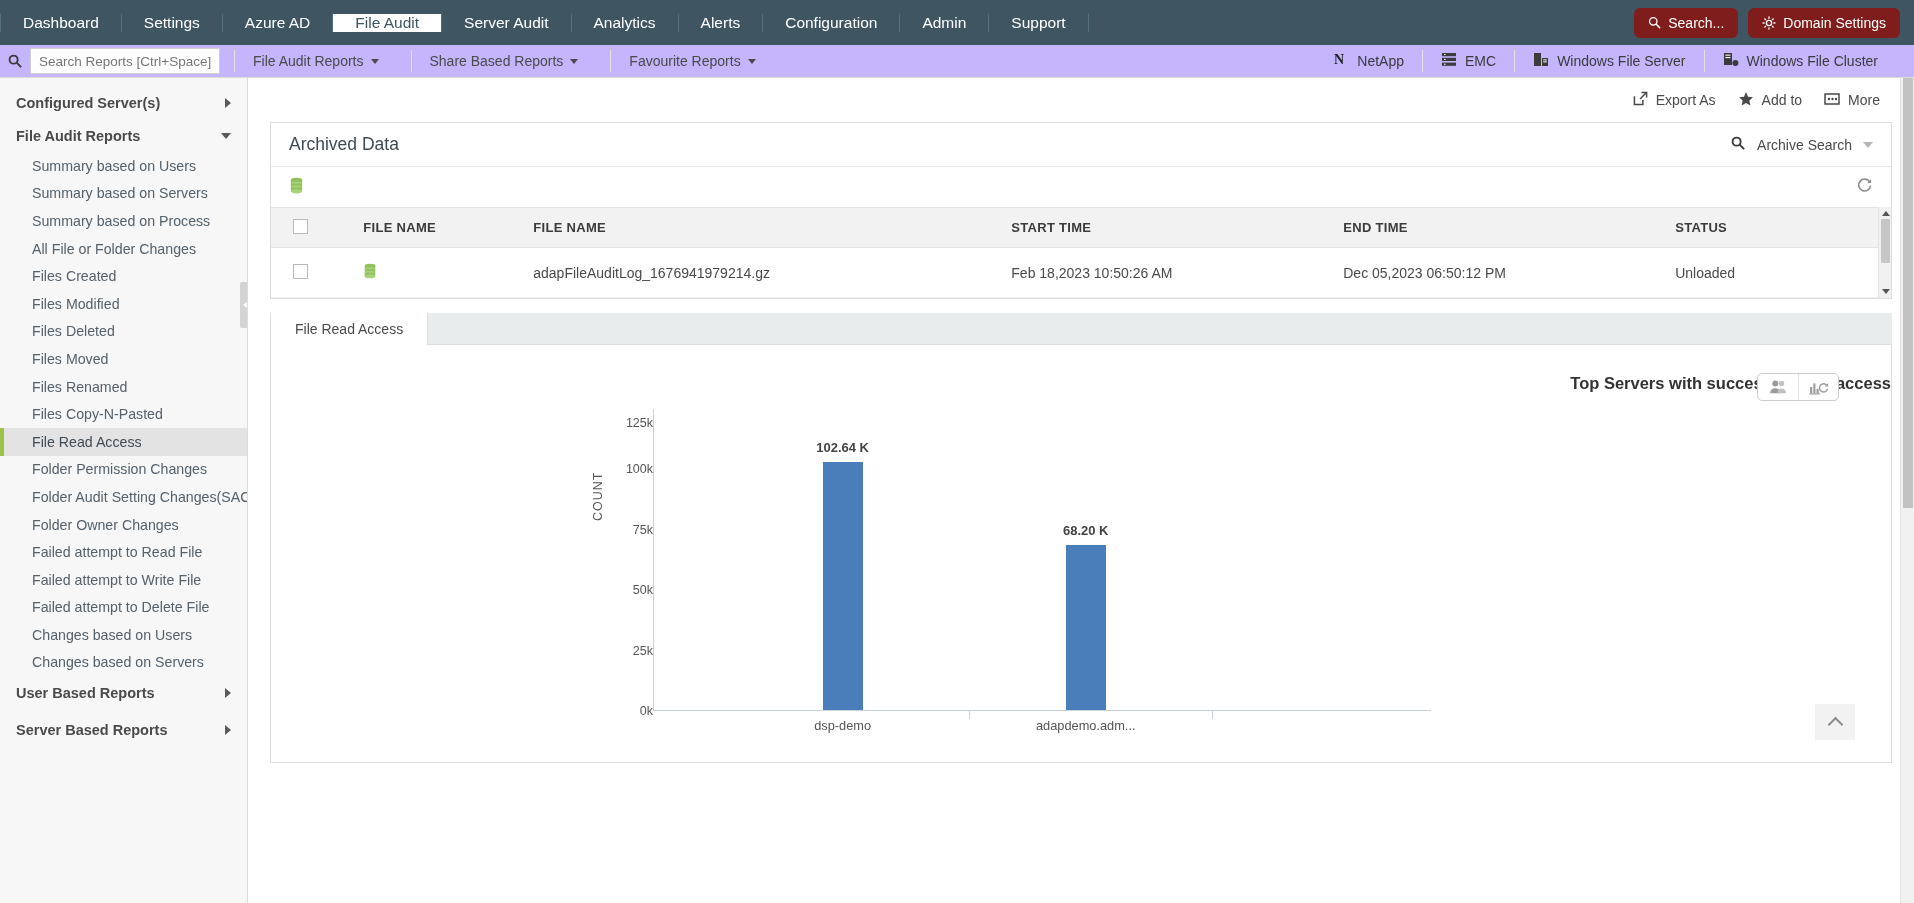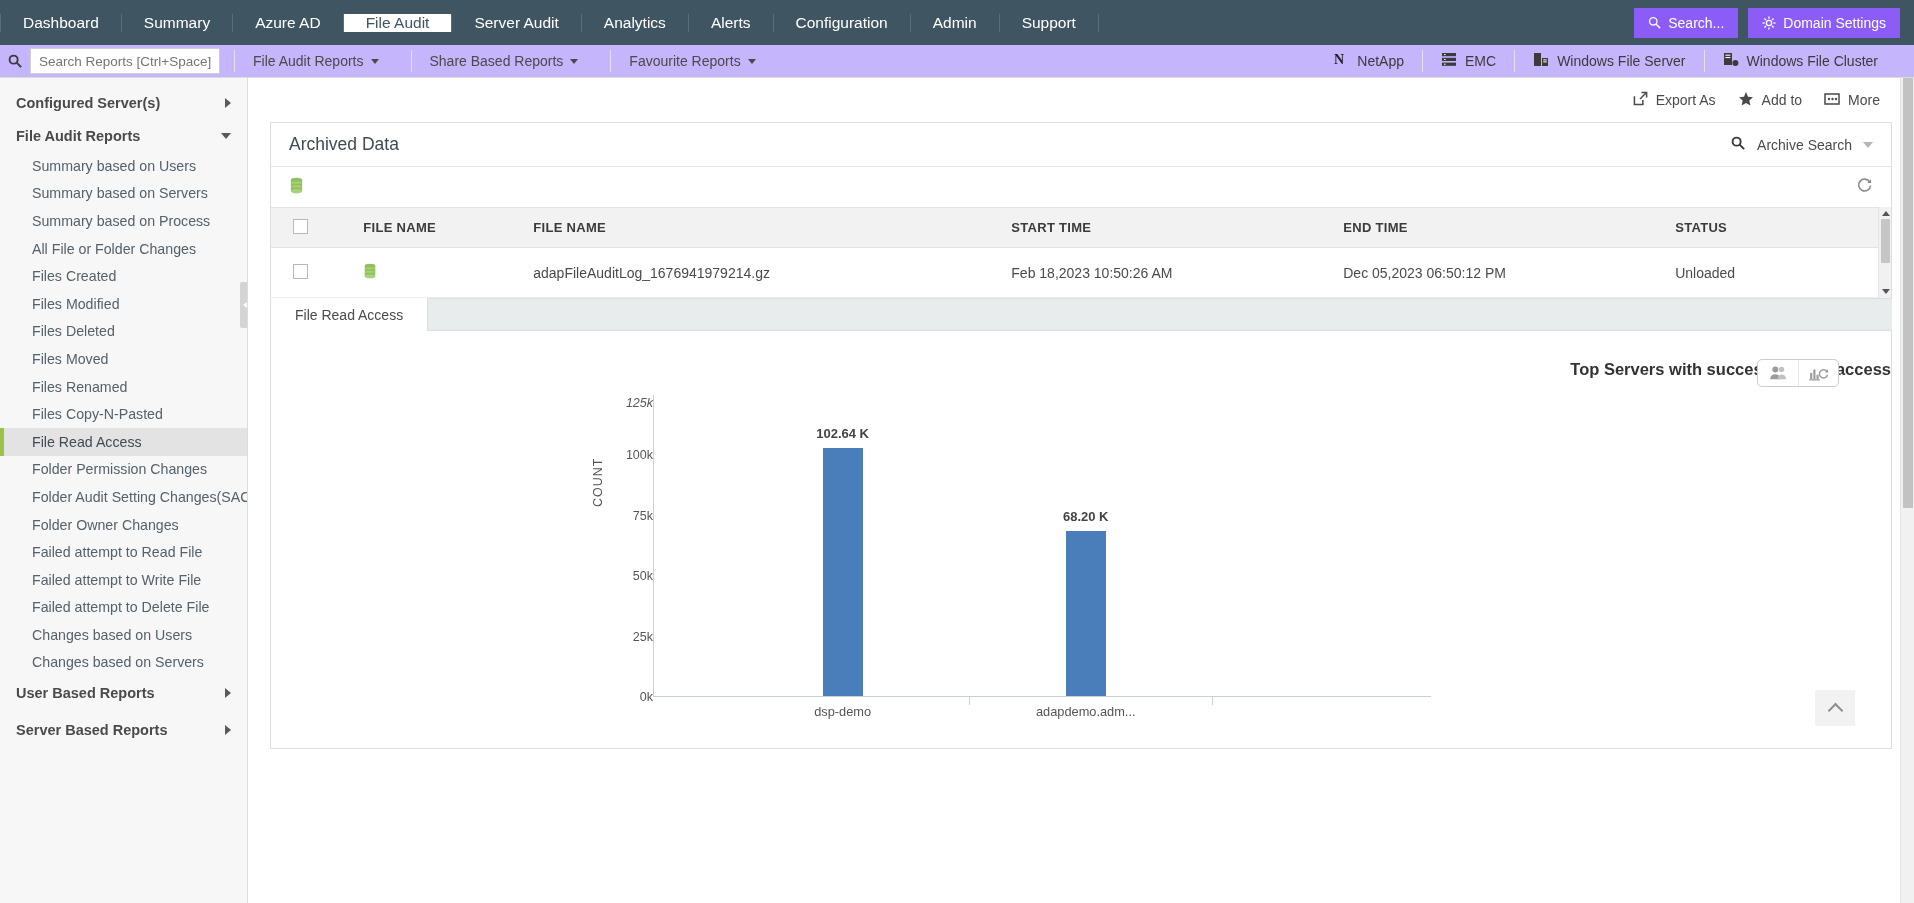--- a/index.html
+++ b/index.html
@@ -38,26 +38,27 @@
   }
   .topbar-right {
     margin-left: auto;
     display: flex;
     align-items: center;
     padding-right: 14px;
     gap: 10px;
   }
   .tb-btn {
     display: flex; align-items: center; gap: 7px;
-    background: #8b5cf6;
+    background: #7f1d1d;
     color: #ffffff;
     font-size: 14px;
     padding: 7px 14px;
     cursor: pointer;
     white-space: nowrap;
+    border-radius: 6px;
   }
   .tb-btn svg { display: block; }
 
   
   .subbar {
     height: 33px;
     background: #c4b5fd;
     border-bottom: 1px solid #dcdcdc;
     display: flex;
     align-items: center;
@@ -197,20 +198,21 @@
     display: flex; align-items: center; gap: 8px;
     font-size: 14px; color: #4a4a4a;
     cursor: pointer;
     white-space: nowrap;
     text-align: center;
   }
 
   .panel {
     border: 1px solid #dedede;
     background: #fff;
+    margin-bottom: 14px;
   }
   .panel-head {
     display: flex; align-items: center;
     padding: 0 18px;
     height: 44px;
     border-bottom: 1px solid #e6e6e6;
   }
   .panel-title {
     font-size: 17.5px;
     color: #3f4a52;
@@ -453,21 +455,21 @@
     width: 10px; height: 430px;
     background: #c2c2c2;
   }
 </style>
 </head>
 <body>
 
 <div class="topbar">
   <div class="nav-tabs" id="navTabs">
       <div class="nav-tab">Dashboard</div>
-      <div class="nav-tab">Summary</div>
+      <div class="nav-tab">Settings</div>
       <div class="nav-tab">Azure AD</div>
       <div class="nav-tab active">File Audit</div>
       <div class="nav-tab">Server Audit</div>
       <div class="nav-tab">Analytics</div>
       <div class="nav-tab">Alerts</div>
       <div class="nav-tab">Configuration</div>
       <div class="nav-tab">Admin</div>
       <div class="nav-tab">Support</div>
     </div>
   <div class="topbar-right">
@@ -762,21 +764,21 @@
       </div>
 
       <div class="plot">
         <div class="ylabel">COUNT</div>
         <div id="yTicks">
             <div class="ytick" style="top: 308px;">0k</div>
             <div class="ytick" style="top: 247.6px;">25k</div>
             <div class="ytick" style="top: 187.2px;">50k</div>
             <div class="ytick" style="top: 126.8px;">75k</div>
             <div class="ytick" style="top: 66.4px;">100k</div>
-            <div class="ytick" style="top: 14px; font-style: italic;">125k</div>
+            <div class="ytick" style="top: 20px;">125k</div>
           </div>
         <div class="axis-v"></div>
         <div class="axis-h"></div>
         <div id="bars">
             <div class="bar" style="left: 231.637px; width: 40px; height: 247.978px; background: rgb(74, 126, 187);"></div>
             <div class="bar-label" style="left: 251.637px; bottom: 277.978px;">102.64 K</div>
             <div class="xlab" style="left: 251.637px;">dsp-demo</div>
             <div class="tickmark" style="left: 378.062px;"></div>
             <div class="bar" style="left: 474.762px; width: 40px; height: 164.771px; background: rgb(74, 126, 187);"></div>
             <div class="bar-label" style="left: 494.762px; bottom: 194.771px;">68.20 K</div>

